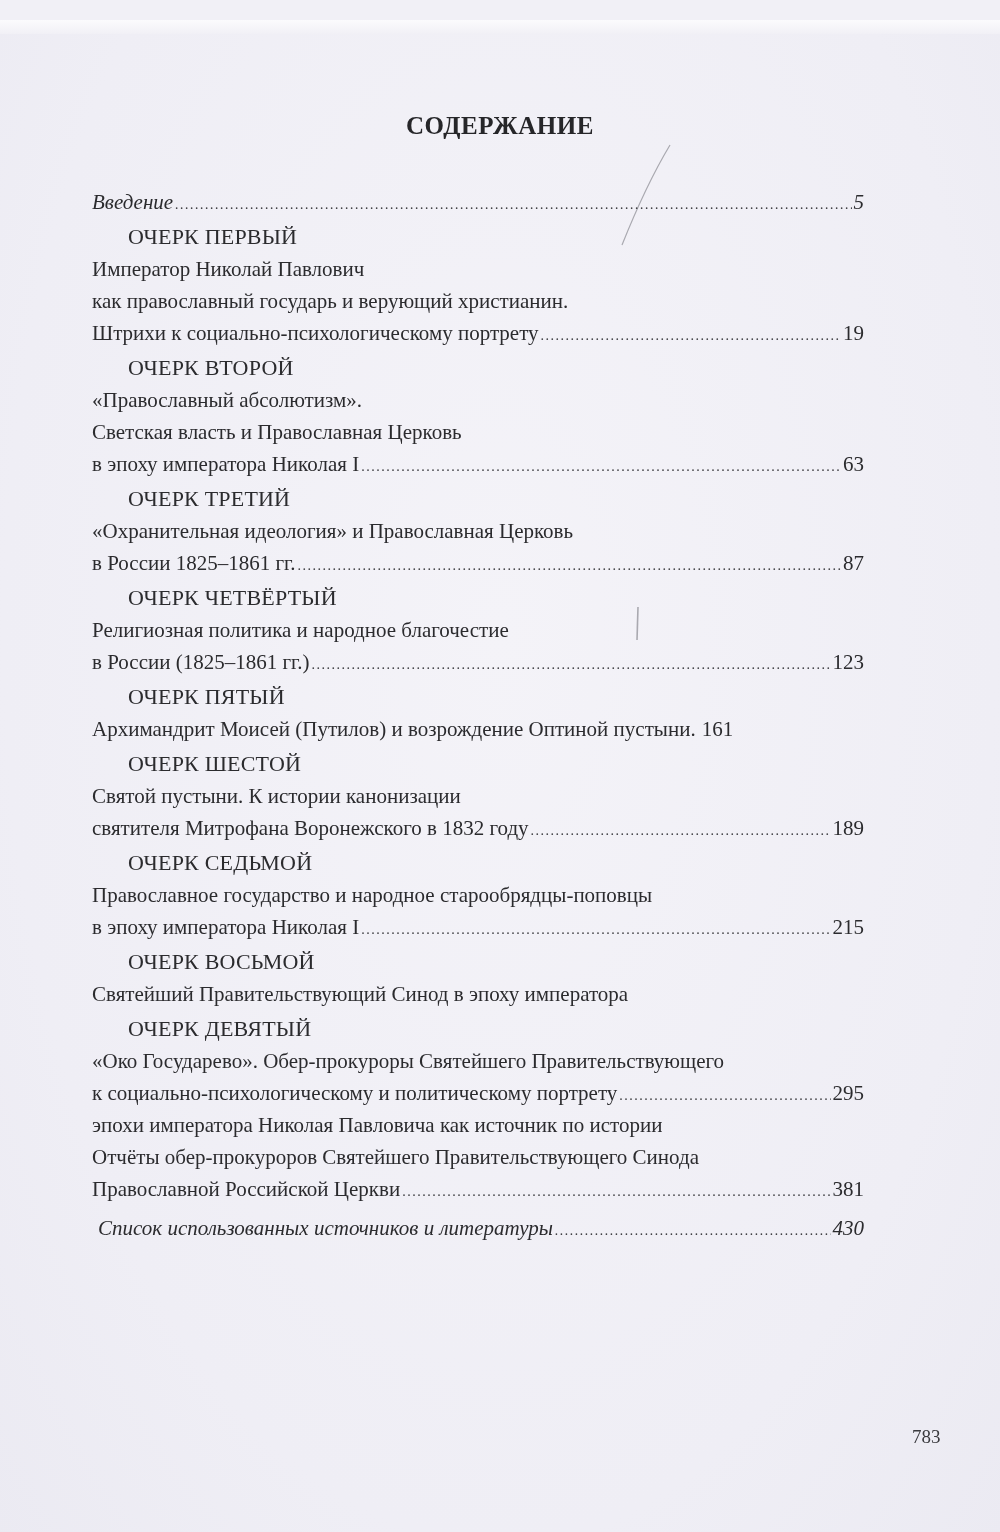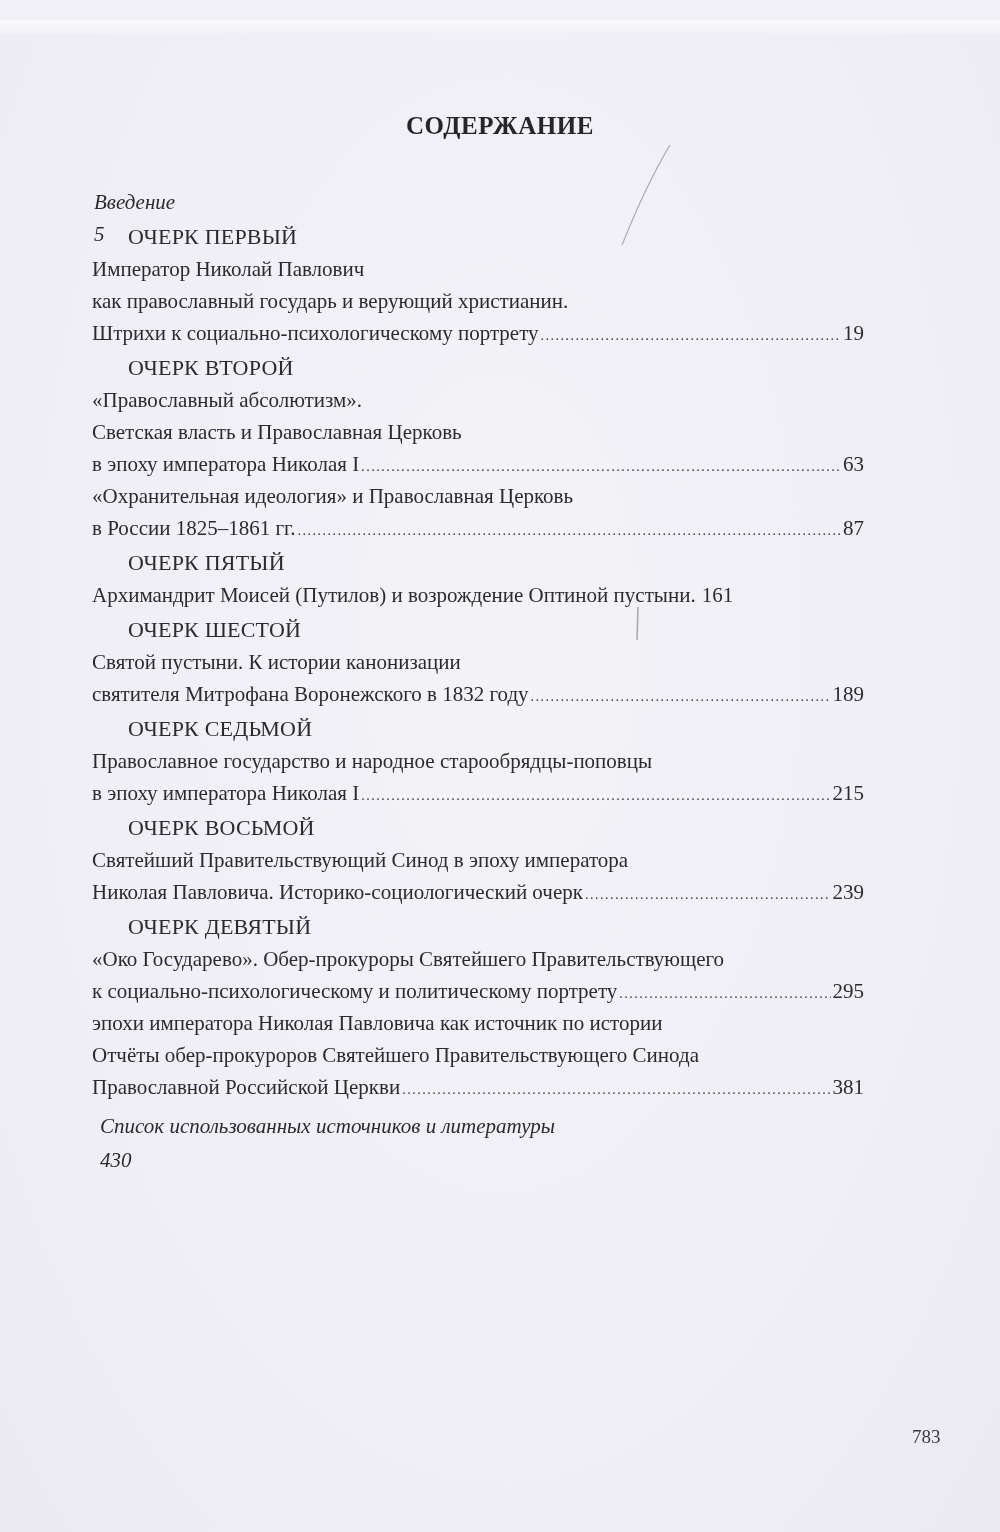--- a/index.html
+++ b/index.html
@@ -82,21 +82,21 @@
       color: #3b3b3f;
     }
     .entry-row .leader::before {
       content: "................................................................................................................................................................................................................................";
     }
     .entry-row .pg {
       flex: 0 0 auto;
       text-align: right;
     }
     .entry-row.noleader .gap { flex: 1 1 auto; }
-    .italic { font-style: italic; flex-direction: column; }
+    .italic { font-style: italic; }
     .special { margin-top: 6px; height: 34px; line-height: 34px; }
     .folio {
       position: absolute;
       left: 912px;
       top: 1406px;
       font-size: 19px;
       color: #3a3a3e;
     }
     .pencil-mark {
       position: absolute;
@@ -142,28 +142,38 @@
       <div class="line">«Православный абсолютизм».</div>
       <div class="line">Светская власть и Православная Церковь</div>
       <div class="entry-row">
         <span class="txt">в эпоху императора Николая I</span>
         <span class="leader"></span>
         <span class="pg">63</span>
       </div>
     </div>
 
     <div>
+      <div class="heading">ОЧЕРК ТРЕТИЙ</div>
       <div class="line">«Охранительная идеология» и Православная Церковь</div>
       <div class="entry-row">
         <span class="txt">в России 1825–1861 гг.</span>
         <span class="leader"></span>
         <span class="pg">87</span>
       </div>
     </div>
 
+    <div>
+      <div class="heading">ОЧЕРК ЧЕТВЁРТЫЙ</div>
+      <div class="line">Религиозная политика и народное благочестие</div>
+      <div class="entry-row">
+        <span class="txt">в России (1825–1861 гг.)</span>
+        <span class="leader"></span>
+        <span class="pg">123</span>
+      </div>
+    </div>
 
     <div>
       <div class="heading">ОЧЕРК ПЯТЫЙ</div>
       <div class="entry-row noleader">
         <span class="txt">Архимандрит Моисей (Путилов) и возрождение Оптиной пустыни.</span>
         <span class="gap" style="flex:0 0 6px;"></span>
         <span class="pg">161</span>
       </div>
     </div>
 
@@ -183,25 +193,20 @@
       <div class="entry-row">
         <span class="txt">в эпоху императора Николая I</span>
         <span class="leader"></span>
         <span class="pg">215</span>
       </div>
     </div>
 
     <div>
       <div class="heading">ОЧЕРК ВОСЬМОЙ</div>
       <div class="line">Святейший Правительствующий Синод в эпоху императора</div>
-      <div class="entry-row">
-        <span class="txt">Николая Павловича. Историко-социологический очерк</span>
-        <span class="leader"></span>
-        <span class="pg">239</span>
-      </div>
     </div>
 
     <div>
       <div class="heading">ОЧЕРК ДЕВЯТЫЙ</div>
       <div class="line">«Око Государево». Обер-прокуроры Святейшего Правительствующего</div>
       <div class="entry-row">
         <span class="txt">к социально-психологическому и политическому портрету</span>
         <span class="leader"></span>
         <span class="pg">295</span>
       </div>

